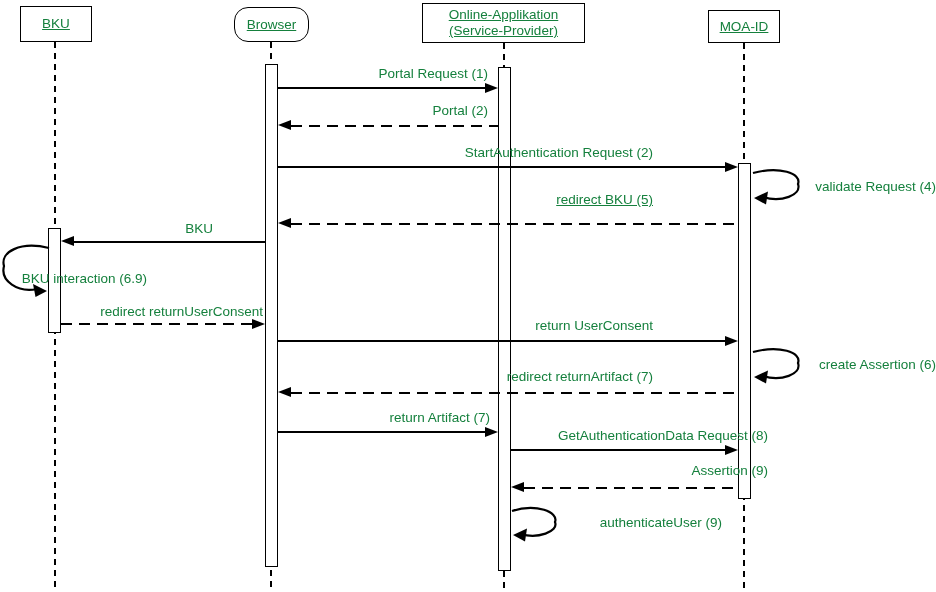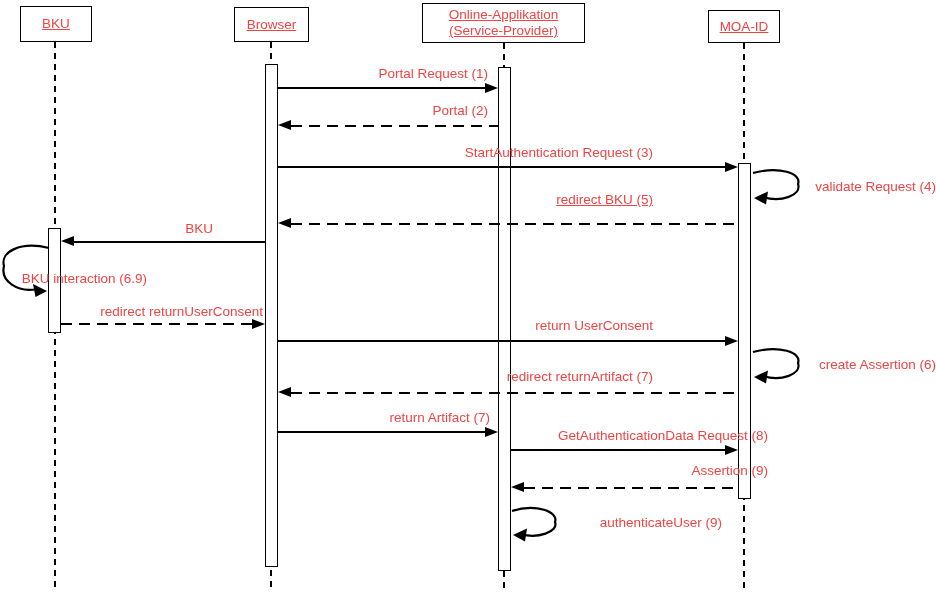--- a/index.html
+++ b/index.html
@@ -1,21 +1,21 @@
 <!DOCTYPE html>
 <html><head>
 <meta charset="utf-8">
 <style>
   html,body{margin:0;padding:0;background:#fff;}
   .diagram{
     position:relative;
     width:936px;height:592px;
     background:#ffffff;
     font-family:"Liberation Sans", sans-serif;
-    color:#ef4444;
+    color:#15803d;
     overflow:hidden;
   }
   .actor-box{
     position:absolute;
     border:1.6px solid #000;
     background:#fff;
     display:flex;align-items:center;justify-content:center;
     text-align:center;
     font-size:13.5px;line-height:16px;
     text-decoration:underline;
@@ -81,41 +81,41 @@
   <div class="lifeline" style="left:743px;top:43px;height:549px;"></div>
 
   <div class="activation" style="left:48px;top:228px;height:105px;"></div>
   <div class="activation" style="left:265px;top:64px;height:503px;"></div>
   <div class="activation" style="left:498px;top:67px;height:504px;"></div>
   <div class="activation" style="left:738px;top:163px;height:336px;"></div>
 
   <div class="actor-box" style="left:20px;top:6px;width:72px;height:36px;">
     <span>BKU</span>
   </div>
-  <div class="actor-box" style="left:234px;top:7px;width:75px;height:35px;">
+  <div class="actor-box" style="left:234px;top:7px;width:75px;height:35px;border-radius:14px;">
     <span>Browser</span>
   </div>
   <div class="actor-box" style="left:708px;top:10px;width:72px;height:33px;">
     <span>MOA-ID</span>
   </div>
   <div class="actor-box" style="left:422px;top:3px;width:163px;height:40px;">
     <span style="white-space:normal;">Online-Applikation (Service-Provider)</span>
   </div>
 
   <div class="line-solid" style="left:278px;top:87px;width:209px;"></div>
   <div class="head-r" style="left:485px;top:82.5px;"></div>
   <div class="msg-label" style="left:288px;top:66px;width:200px;">Portal Request (1)</div>
 
   <div class="line-dashed" style="left:291px;top:124.5px;width:207px;"></div>
   <div class="head-l" style="left:278px;top:120px;"></div>
   <div class="msg-label" style="left:288px;top:103px;width:200px;">Portal (2)</div>
 
   <div class="line-solid" style="left:278px;top:166px;width:449px;"></div>
   <div class="head-r" style="left:725px;top:161.5px;"></div>
-  <div class="msg-label" style="left:358px;top:145px;width:295px;">StartAuthentication Request (3)</div>
+  <div class="msg-label" style="left:358px;top:145px;width:295px;">StartAuthentication Request (2)</div>
 
   <svg class="self-loop" style="left:751px;top:167px;" width="56" height="40" viewBox="0 0 56 40">
     <path d="M 2 6 C 28 -1 51 6 47 17 C 51 28 30 36 12 30"></path>
     <polygon points="3,31 17,24.5 15,37.5"></polygon>
   </svg>
   <div class="msg-label left" style="left:806px;top:179px;width:130px;">validate Request (4)</div>
 
   <div class="line-dashed" style="left:291px;top:222.5px;width:447px;"></div>
   <div class="head-l" style="left:278px;top:218px;"></div>
   <div class="msg-label" style="left:358px;top:192px;width:295px;text-decoration:underline;">redirect BKU (5)</div>

